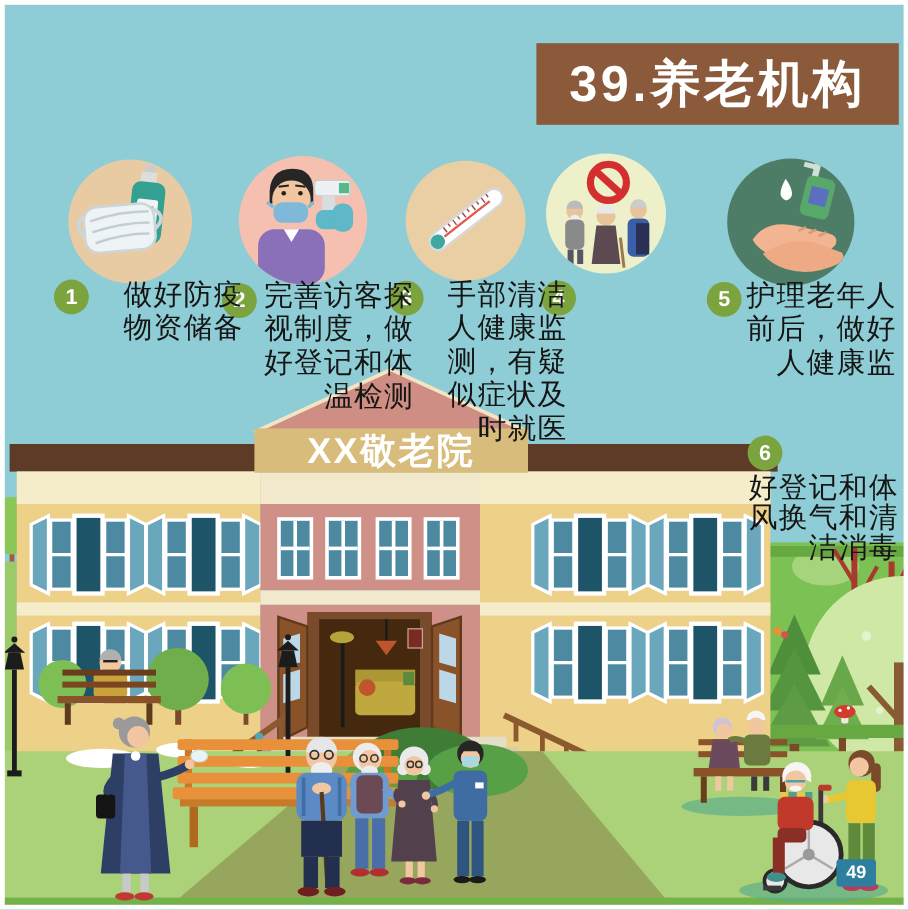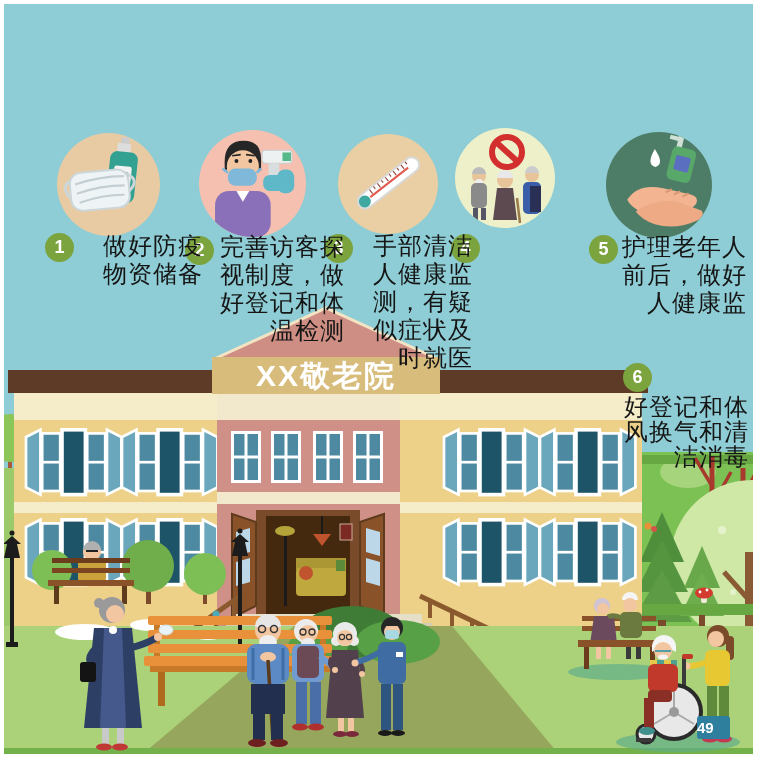--- a/index.html
+++ b/index.html
@@ -14,27 +14,30 @@
   .c4{background:#edf0c9;} .c5{background:#4e7d67;}
   .tip-num{position:absolute;width:29px;height:29px;border-radius:50%;background:#7ba33e;
            color:#fff;font-size:18px;font-weight:700;display:flex;align-items:center;
            justify-content:center;z-index:5;}
   .tip-text{position:absolute;font-size:24px;font-weight:400;line-height:28px;
             letter-spacing:1px;color:#151515;white-space:pre-line;z-index:5;text-align:right;}
   .t6{line-height:25px;}
   .scene{position:absolute;left:0;top:300px;width:757px;height:458px;z-index:1;}
   .page-badge{position:absolute;left:697px;top:716px;width:33px;height:23px;background:#2e7f9e;
               border-radius:3px;color:#fff;font-size:15px;font-weight:700;display:flex;
-              align-items:center;z-index:7;}
+              align-items:center;justify-content:center;z-index:7;}
 </style>
 </head>
 <body>
 
 <div class="stage">
 
+  <div class="banner">
+    <span>39.养老机构</span>
+  </div>
 
   <div class="tip-circle c1" style="left:57px;top:133px;width:103px;height:103px">
     <svg width="103" height="103" viewBox="0 0 100 100">
       <g transform="rotate(6 62 40)">
         <rect x="59" y="4" width="8" height="7" fill="#cccccc"></rect>
         <rect x="56" y="10" width="13" height="9" fill="#dddddd"></rect>
         <rect x="50" y="18" width="27" height="49" rx="7" fill="#33a191"></rect>
         <rect x="55" y="32" width="17" height="23" rx="2" fill="#f2f2f2"></rect>
         <rect x="58" y="37" width="11" height="2.5" fill="#b9c4c4"></rect>
         <rect x="58" y="43" width="11" height="2.5" fill="#b9c4c4"></rect>

